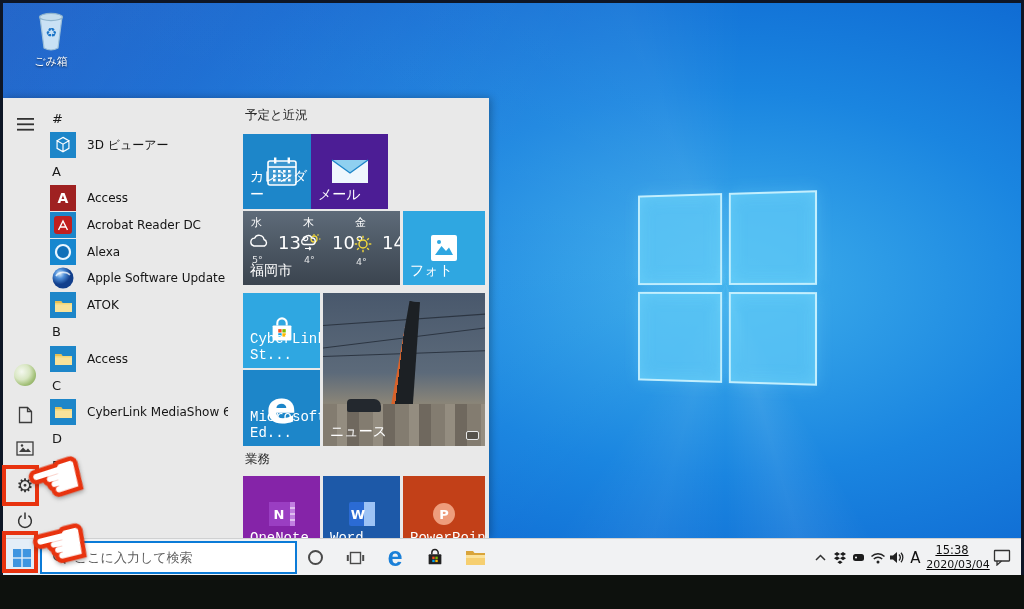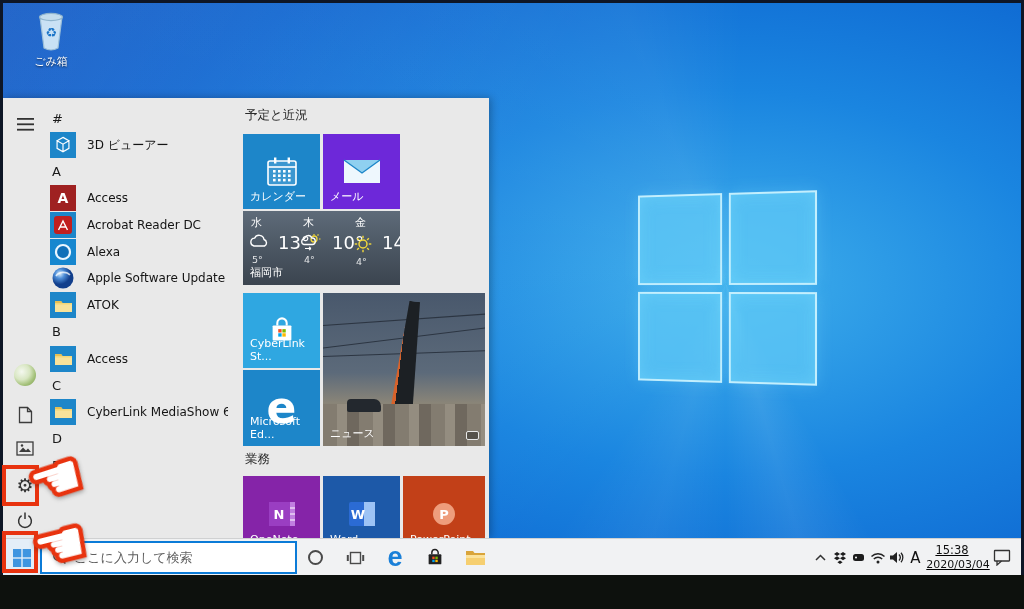--- a/index.html
+++ b/index.html
@@ -33,21 +33,21 @@
   .applist { position:absolute; left:47px; top:7px; width:178px; }
   .app-row, .app-header { height:26.7px; display:flex; align-items:center; position:relative; cursor:pointer; }
   .app-header { font-size:13px; color:#1a1a1a; padding-left:2px; }
   .app-row .app-label { font-size:12px; color:#141414; margin-left:11px; white-space:nowrap; overflow:hidden; }
   .app-row .chev { position:absolute; right:-42px; top:10px; }
   .tile-sq { width:26px; height:26px; flex:0 0 26px; display:flex; align-items:center; justify-content:center; }
 
   .tiles { position:absolute; left:240px; top:0; width:246px; height:440px; }
   .group-title { position:absolute; font-size:12.5px; color:#2b2b2b; }
   .tile { position:absolute; overflow:hidden; cursor:pointer; }
-  .tile .tile-label { position:absolute; left:7px; bottom:5px; font-size:11px; color:#fff; }
+  .tile .tile-label { position:absolute; left:7px; bottom:5px; font-size:14px; color:#fff;font-family:Liberation Mono, monospace; }
   .tile .tile-icon-c { position:absolute; inset:0; display:flex; align-items:center; justify-content:center; }
 
   
   .weather-bg { position:absolute; inset:0; background:linear-gradient(180deg,#5e6b79 0%,#4a5561 55%,#3b444f 100%); }
   .wday { position:absolute; top:4px; width:50px; color:#fff; }
   .wday .dname { font-size:11px; margin-left:2px; }
   .wday .wrow { display:flex; align-items:flex-start; margin-top:4px; }
   .wday .hi { font-size:18px; margin-left:9px; line-height:1; }
   .wday .lo { font-size:9.5px; opacity:.85; margin-left:3px; margin-top:2px; }
 
@@ -299,21 +299,21 @@
                     <rect x="18" y="22.8" width="2.6" height="2.6"></rect>
                     <rect x="23" y="14" width="2.6" height="2.6"></rect>
                     <rect x="23" y="18.4" width="2.6" height="2.6"></rect>
                     <rect x="23" y="22.8" width="2.6" height="2.6"></rect>
                   </g>
                 </svg>
               </span>
             </div>
             <span class="tile-label">カレンダー</span>
           </div>
-          <div class="tile" style="left:80px;top:36px;width:77px;height:75px;background:#6d28d9;">
+          <div class="tile" style="left:68px;top:36px;width:77px;height:75px;background:#4c1d95;">
     <div class="tile-icon-c">
               <span>
                 <svg width="38" height="25" viewBox="0 0 38 25">
                   <rect x="1" y="1" width="36" height="23" fill="#eef7fd"></rect>
                   <path d="M1 1 L19 14 L37 1" fill="#8fd0f0"></path>
                   <path d="M1 1 L19 14 L37 1" fill="none" stroke="#1d86c9" stroke-width="1.4"></path>
                 </svg>
               </span>
             </div>
             <span class="tile-label">メール</span>
@@ -368,20 +368,32 @@
                       <line x1="14.101219330881975" y1="5.898780669118024" x2="15.868986283848344" y2="4.131013716151654"></line>
                     </g>
                   </svg>
                 </span>
            <span class="hi">14°</span>
               </div>
          <div class="lo">4°</div>
        </div>
             <span class="tile-label">福岡市</span>
           </div>
+          <div class="tile" style="left:160px;top:113px;width:82px;height:74px;background:#2fa7e1;">
+    <div class="tile-icon-c">
+              <span>
+                <svg width="30" height="30" viewBox="0 0 30 30">
+                  <rect x="2" y="2" width="26" height="26" rx="2" fill="#fff"></rect>
+                  <path d="M6 22 L12.5 13 L17 18 L20 14.5 L24 22 Z" fill="#2fa7e1"></path>
+                  <circle cx="10" cy="9" r="2" fill="#2fa7e1"></circle>
+                </svg>
+              </span>
+            </div>
+            <span class="tile-label">フォト</span>
+          </div>
           <div class="tile" style="left:0px;top:195px;width:77px;height:75px;background:#2fa7e1;">
     <div class="tile-icon-c">
               <span>
                 <svg width="30" height="30" viewBox="0 0 32 32">
                   <path d="M11 10 v-2.5 a5 5 0 0 1 10 0 V10" fill="none" stroke="#fff" stroke-width="2.2"></path>
                   <rect x="6" y="10" width="20" height="16" rx="1" fill="#fff"></rect>
                   <g>
                     <rect x="12" y="14" width="3.6" height="3.6" fill="#f25022"></rect>
                     <rect x="16.4" y="14" width="3.6" height="3.6" fill="#7fba00"></rect>
                     <rect x="12" y="18.4" width="3.6" height="3.6" fill="#00a4ef"></rect>

